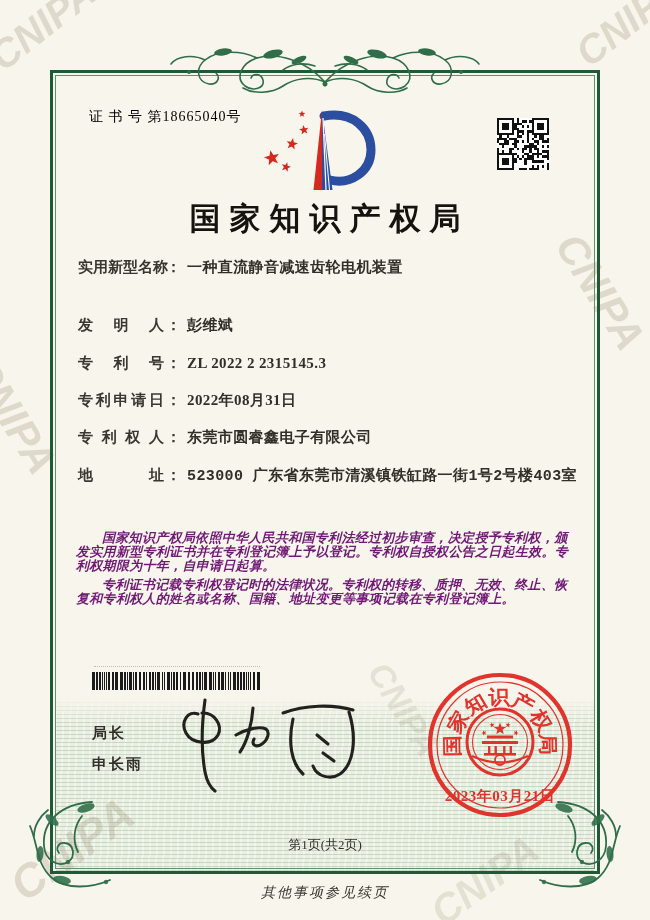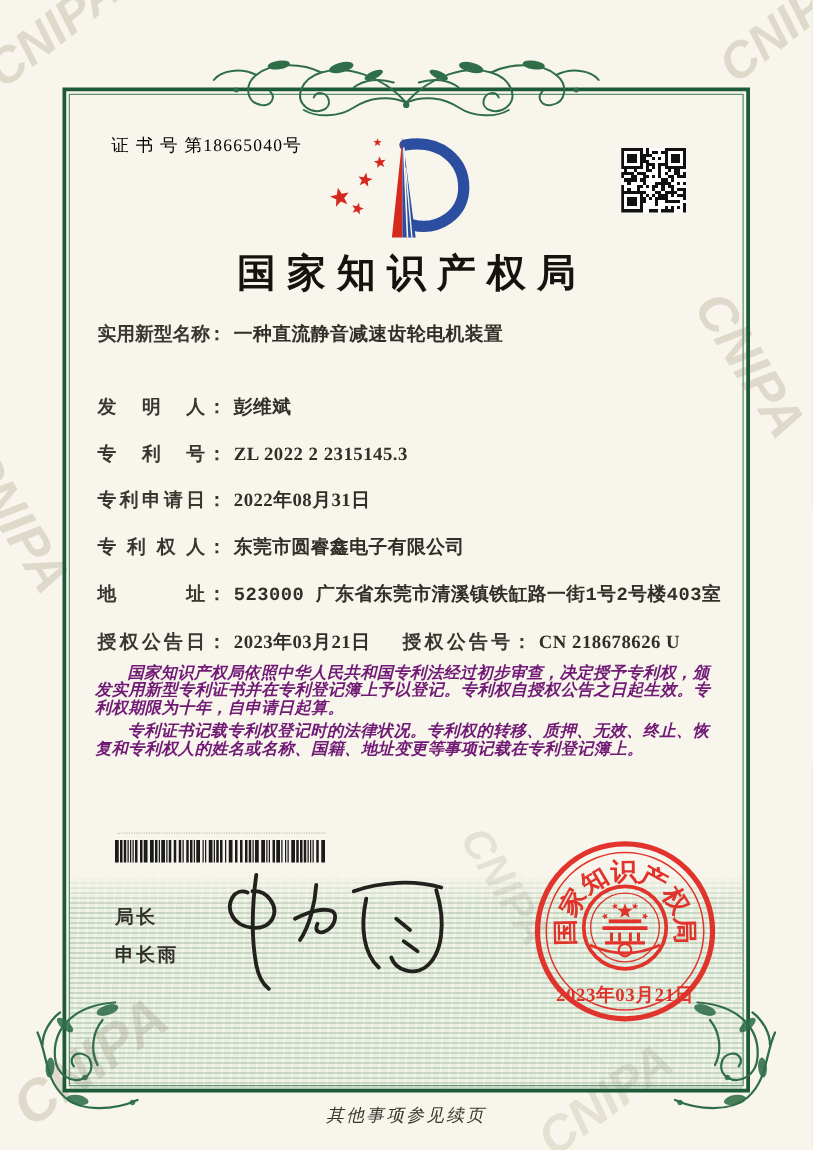--- a/index.html
+++ b/index.html
@@ -399,26 +399,20 @@
   </div>
   <div class="row" style="top:391px;">
     <span class="flabel">专利申请日</span><span class="colon">：</span><span class="fval">2022年08月31日</span>
   </div>
   <div class="row" style="top:428px;">
     <span class="flabel">专利权人</span><span class="colon">：</span><span class="fval">东莞市圆睿鑫电子有限公司</span>
   </div>
   <div class="row" style="top:466px;font-family:Liberation Mono, monospace;">
     <span class="flabel">地址</span><span class="colon">：</span><span class="fval">523000 广东省东莞市清溪镇铁缸路一街1号2号楼403室</span>
   </div>
-  <div class="row" style="top:504px;">
-    <span class="flabel">授权公告日</span><span class="colon">：</span><span class="fval">2023年03月21日</span>
-    <span class="pair2">
-      <span class="flabel">授权公告号</span><span class="colon">：</span><span class="fval">CN 218678626 U</span>
-    </span>
-  </div>
 
   <div class="paras">
     <p>国家知识产权局依照中华人民共和国专利法经过初步审查，决定授予专利权，颁发实用新型专利证书并在专利登记簿上予以登记。专利权自授权公告之日起生效。专利权期限为十年，自申请日起算。</p>
     <p>专利证书记载专利权登记时的法律状况。专利权的转移、质押、无效、终止、恢复和专利权人的姓名或名称、国籍、地址变更等事项记载在专利登记簿上。</p>
   </div>
 
   <div class="microline"></div>
   <div class="barcode" id="barcode"><i style="width: 3px;"></i><s style="width: 1px;"></s><i style="width: 2px;"></i><s style="width: 1px;"></s><i style="width: 2px;"></i><s style="width: 1px;"></s><i style="width: 1px;"></i><s style="width: 1px;"></s><i style="width: 1px;"></i><s style="width: 1px;"></s><i style="width: 1px;"></i><s style="width: 1px;"></s><i style="width: 2px;"></i><s style="width: 2px;"></s><i style="width: 2px;"></i><s style="width: 1px;"></s><i style="width: 3px;"></i><s style="width: 2px;"></s><i style="width: 3px;"></i><s style="width: 1px;"></s><i style="width: 2px;"></i><s style="width: 1px;"></s><i style="width: 1px;"></i><s style="width: 1px;"></s><i style="width: 3px;"></i><s style="width: 1px;"></s><i style="width: 1px;"></i><s style="width: 1px;"></s><i style="width: 2px;"></i><s style="width: 2px;"></s><i style="width: 2px;"></i><s style="width: 2px;"></s><i style="width: 2px;"></i><s style="width: 1px;"></s><i style="width: 1px;"></i><s style="width: 2px;"></s><i style="width: 2px;"></i><s style="width: 1px;"></s><i style="width: 2px;"></i><s style="width: 1px;"></s><i style="width: 1px;"></i><s style="width: 1px;"></s><i style="width: 3px;"></i><s style="width: 2px;"></s><i style="width: 1px;"></i><s style="width: 1px;"></s><i style="width: 1px;"></i><s style="width: 2px;"></s><i style="width: 3px;"></i><s style="width: 1px;"></s><i style="width: 1px;"></i><s style="width: 1px;"></s><i style="width: 2px;"></i><s style="width: 1px;"></s><i style="width: 2px;"></i><s style="width: 2px;"></s><i style="width: 1px;"></i><s style="width: 2px;"></s><i style="width: 3px;"></i><s style="width: 2px;"></s><i style="width: 2px;"></i><s style="width: 2px;"></s><i style="width: 2px;"></i><s style="width: 2px;"></s><i style="width: 2px;"></i><s style="width: 1px;"></s><i style="width: 2px;"></i><s style="width: 1px;"></s><i style="width: 1px;"></i><s style="width: 1px;"></s><i style="width: 3px;"></i><s style="width: 2px;"></s><i style="width: 3px;"></i><s style="width: 1px;"></s><i style="width: 1px;"></i><s style="width: 1px;"></s><i style="width: 1px;"></i><s style="width: 2px;"></s><i style="width: 2px;"></i><s style="width: 1px;"></s><i style="width: 3px;"></i><s style="width: 1px;"></s><i style="width: 1px;"></i><s style="width: 2px;"></s><i style="width: 1px;"></i><s style="width: 1px;"></s><i style="width: 1px;"></i><s style="width: 2px;"></s><i style="width: 3px;"></i><s style="width: 1px;"></s><i style="width: 2px;"></i><s style="width: 1px;"></s><i style="width: 2px;"></i><s style="width: 1px;"></s><i style="width: 2px;"></i><s style="width: 1px;"></s><i style="width: 1px;"></i><s style="width: 1px;"></s><i style="width: 1px;"></i><s style="width: 1px;"></s><i style="width: 1px;"></i><s style="width: 2px;"></s><i style="width: 2px;"></i><s style="width: 2px;"></s><i style="width: 3px;"></i><s style="width: 2px;"></s></div>
 
   <div class="signer-title">局长</div>
@@ -461,15 +455,16 @@
       <rect x="-5.5" y="4" width="2.4" height="7" fill="#e0261f" stroke="none"></rect>
       <rect x="3.1" y="4" width="2.4" height="7" fill="#e0261f" stroke="none"></rect>
       <rect x="9.6" y="4" width="2.4" height="7" fill="#e0261f" stroke="none"></rect>
       <rect x="-16" y="11" width="32" height="2.6" fill="#e0261f" stroke="none"></rect>
       <circle cy="18" r="5" stroke-width="1.8"></circle>
       <path d="M-28,14 Q0,27 28,14" stroke-width="2.4"></path>
     </g>
     <text x="0" y="56" text-anchor="middle" font-size="15" font-weight="bold" letter-spacing="0.5" fill="#e0261f">2023年03月21日</text>
   </svg>
 
+  <div class="page-note">第1页(共2页)</div>
   <div class="cont-note">其他事项参见续页</div>
 
 </div>
 
 </body></html>

